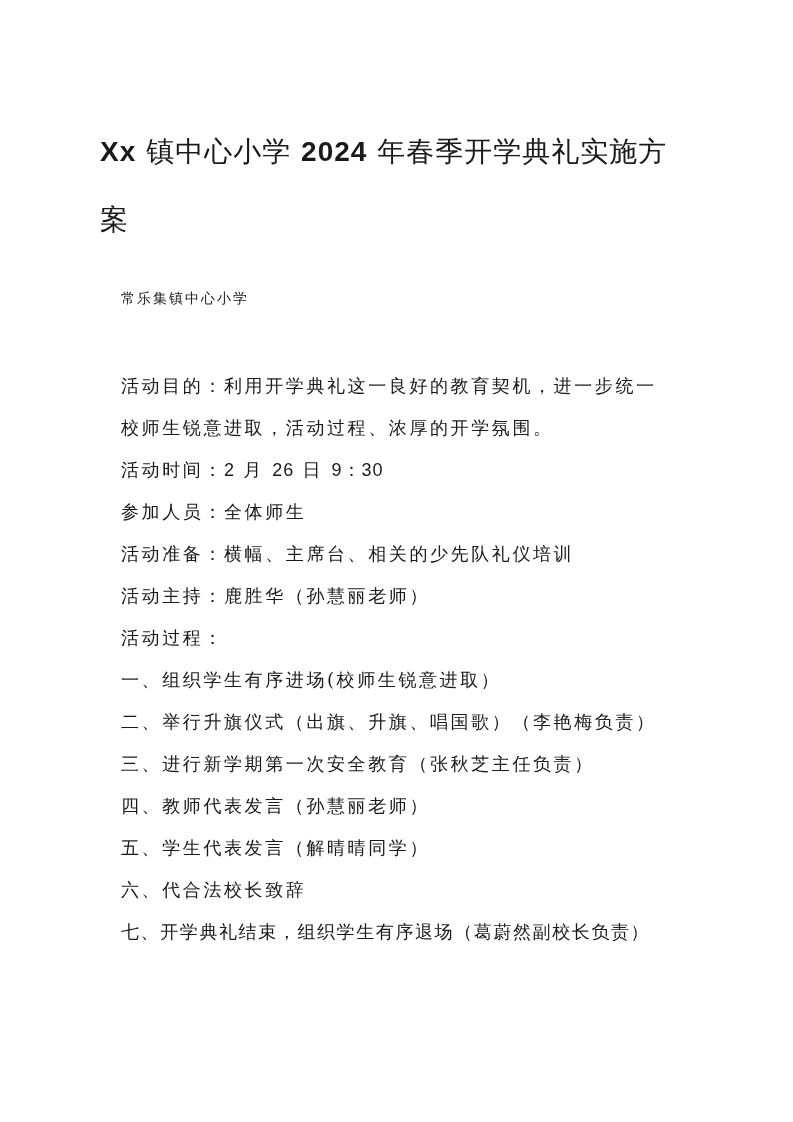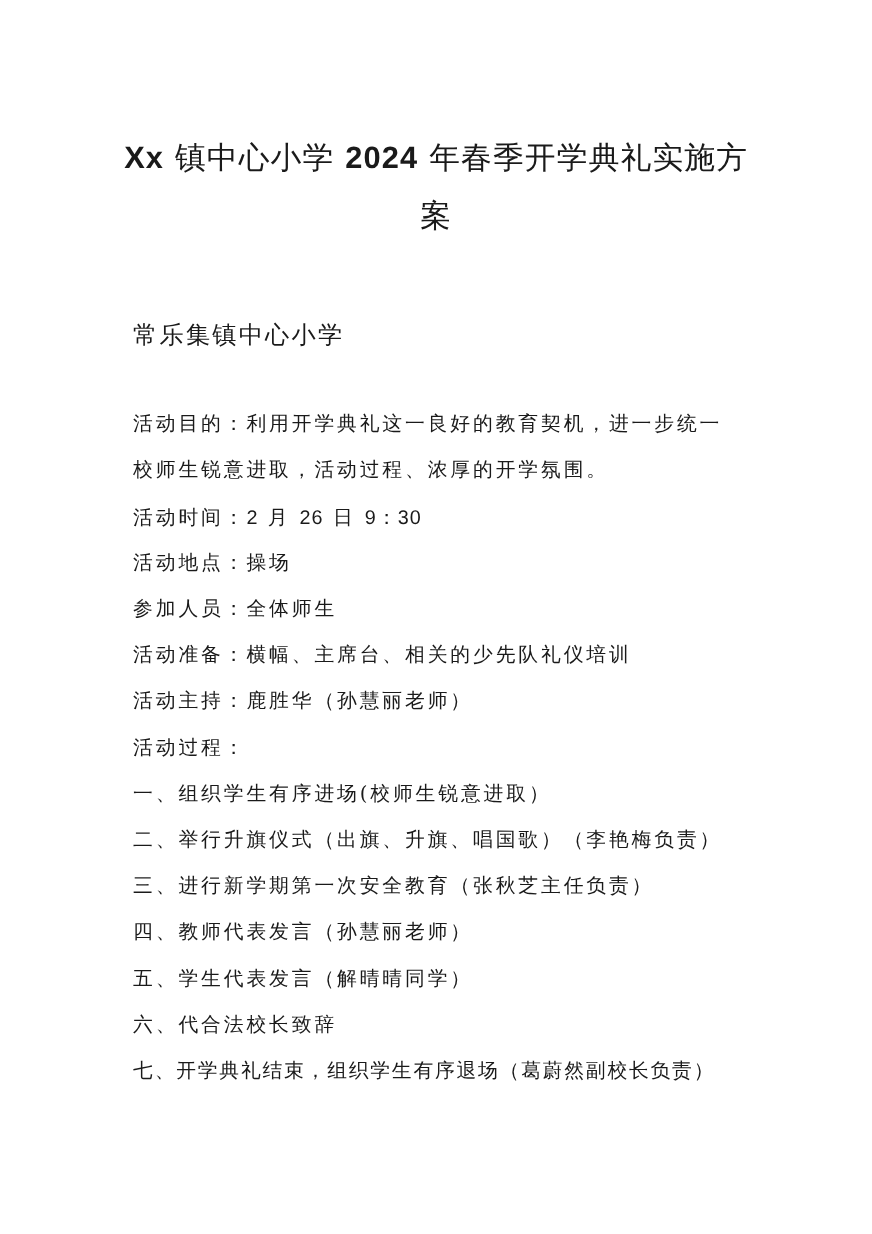--- a/index.html
+++ b/index.html
@@ -1,41 +1,40 @@
 <!DOCTYPE html>
 <html><head>
 <meta charset="utf-8">
 <style>
   html, body { margin: 0; padding: 0; background: #ffffff; }
   body { width: 793px; height: 1122px; position: relative; overflow: hidden;
          font-family: "DejaVu Serif", "Liberation Serif", serif; color: #1a1a1a; }
-  .title { position: absolute; left: 100px; width: 593px; text-align: center;
-           font-size: 28px; line-height: 52px; top: 118px; letter-spacing: 1px;
+  .title { position: absolute; left: 100px; width: 593px; 
+           font-size: 28px; line-height: 68px; top: 118px; letter-spacing: 1px;
            font-family: "DejaVu Sans", "Liberation Sans", sans-serif; font-weight: normal; }
   .title b { font-weight: bold; font-family: "Liberation Sans", "DejaVu Sans", sans-serif; }
-  .org { position: absolute; left: 121px; top: 290px; font-size: 22px; letter-spacing: 2px; }
+  .org { position: absolute; left: 121px; top: 290px; font-size: 14px; letter-spacing: 2px; }
   .body { position: absolute; left: 121px; top: 365px; width: 560px; }
   .line { font-size: 18px; line-height: 42px; height: 42px; white-space: nowrap; letter-spacing: 2.6px; }
   .num { font-family: "Liberation Sans", "DejaVu Sans", sans-serif; letter-spacing: 1px; }
 </style>
 </head>
 <body>
 
 <div class="title">
   <div><b>Xx</b><span> 镇中心小学 </span><b>2024</b><span> 年春季开学典礼实施方</span></div>
   <div>案</div>
 </div>
 
 <div class="org">常乐集镇中心小学</div>
 
 <div class="body">
   <div class="line">活动目的：利用开学典礼这一良好的教育契机，进一步统一</div>
   <div class="line">校师生锐意进取，活动过程、浓厚的开学氛围。</div>
   <div class="line"><span>活动时间：</span><span class="num">2</span><span> 月 </span><span class="num">26</span><span> 日 </span><span class="num">9：30</span></div>
-  <div class="line">活动地点：操场</div>
   <div class="line">参加人员：全体师生</div>
   <div class="line">活动准备：横幅、主席台、相关的少先队礼仪培训</div>
   <div class="line">活动主持：鹿胜华（孙慧丽老师）</div>
   <div class="line">活动过程：</div>
   <div class="line">一、组织学生有序进场(校师生锐意进取）</div>
   <div class="line">二、举行升旗仪式（出旗、升旗、唱国歌）（李艳梅负责）</div>
   <div class="line">三、进行新学期第一次安全教育（张秋芝主任负责）</div>
   <div class="line">四、教师代表发言（孙慧丽老师）</div>
   <div class="line">五、学生代表发言（解晴晴同学）</div>
   <div class="line">六、代合法校长致辞</div>

